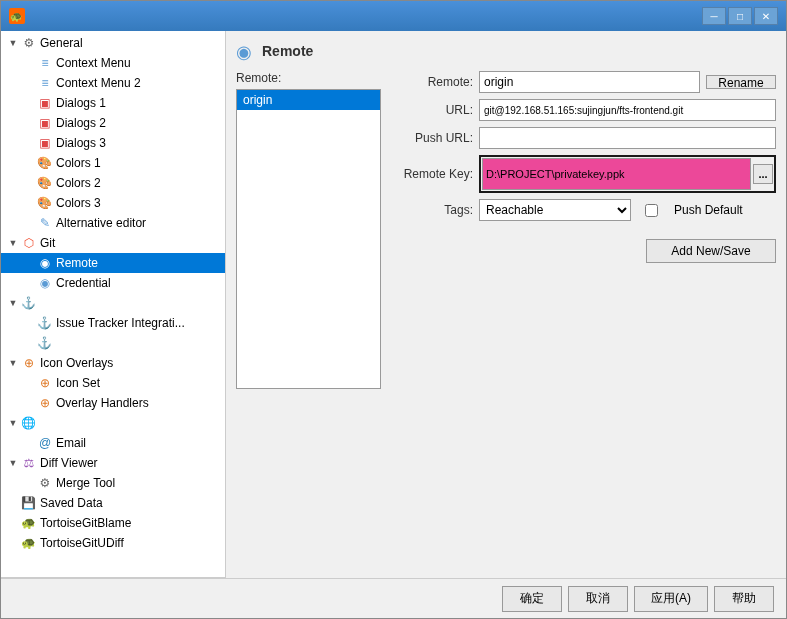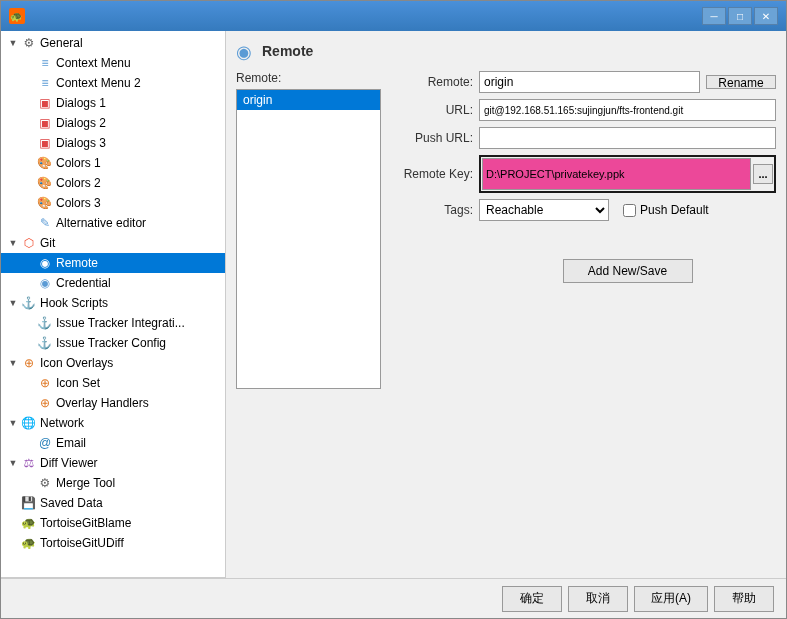--- a/index.html
+++ b/index.html
@@ -36,25 +36,25 @@
     .remote-listbox { flex: 1; border: 1px solid #999; background: white; min-height: 200px; max-height: 300px; overflow-y: auto; }
     .remote-listbox-item { padding: 3px 6px; cursor: pointer; }
     .remote-listbox-item.selected { background: #0078d7; color: white; }
     .remote-form { flex: 1; display: flex; flex-direction: column; gap: 6px; }
     .form-row { display: flex; align-items: center; gap: 6px; }
     .form-label { width: 80px; text-align: right; color: #333; flex-shrink: 0; }
     .form-input { flex: 1; height: 22px; border: 1px solid #999; padding: 2px 4px; background: white; }
     .putty-input { flex: 1; height: 22px; border: 1px solid #999; padding: 2px 4px; background: white; }
     .browse-btn { width: 22px; height: 22px; border: 1px solid #999; background: #e8e8e8; cursor: pointer; display: flex; align-items: center; justify-content: center; font-size: 10px; }
     .tags-row { display: flex; align-items: center; gap: 6px; }
-    .tags-select { height: 22px; border: 1px solid #999; padding: 1px 2px; background: white; width: 130px; }
-    .push-default-cb { display: flex; align-items: center; gap: 4px; padding-left: 8px; }
+    .tags-select { height: 22px; border: 1px solid #999; padding: 1px 2px; background: white; width: 152px; }
+    .push-default-cb { display: flex; align-items: center; gap: 16px; padding-left: 8px; }
     .prune-row { display: flex; align-items: center; gap: 12px; margin-top: 2px; }
     .prune-cb { display: flex; align-items: center; gap: 4px; }
-    .action-buttons { display: flex; flex-direction: column; gap: 12px; margin-top: 32px; align-items: center; padding-left: 86px; }
+    .action-buttons { display: flex; flex-direction: column; gap: 12px; margin-top: 12px; align-items: flex-end; padding-left: 86px; }
     .btn { height: 24px; padding: 2px 12px; border: 1px solid #999; background: #e8e8e8; cursor: pointer; min-width: 120px; }
     .btn-primary { background: #e8e8e8; }
     .footer { height: 40px; border-top: 1px solid #ccc; background: #f0f0f0; display: flex; align-items: center; justify-content: flex-end; gap: 6px; padding: 0 12px; }
     .footer-btn { height: 26px; padding: 2px 16px; border: 1px solid #999; background: #e8e8e8; cursor: pointer; min-width: 60px; }
   </style>
 </head>
 <body>
 
 <div class="window">
 
@@ -137,31 +137,29 @@
         </div>
         <div class="tree-item indent1">
           <span class="expand-btn"></span>
           <span class="item-icon" style="color:#5b9bd5;">◉</span>
           <span class="item-label">Credential</span>
         </div>
 
         <div class="tree-item" style="padding-left:4px;">
           <span class="expand-btn">▼</span>
           <span class="item-icon" style="color:#c0392b;">⚓</span>
-          <span class="item-label">Hook Scripts</span>
         </div>
         <div class="tree-item indent1">
           <span class="expand-btn"></span>
           <span class="item-icon" style="color:#c0392b;">⚓</span>
           <span class="item-label">Issue Tracker Integrati...</span>
         </div>
         <div class="tree-item indent1">
           <span class="expand-btn"></span>
           <span class="item-icon" style="color:#c0392b;">⚓</span>
-          <span class="item-label">Issue Tracker Config</span>
         </div>
 
         <div class="tree-item" style="padding-left:4px;">
           <span class="expand-btn">▼</span>
           <span class="item-icon" style="color:#e07b2a;">⊕</span>
           <span class="item-label">Icon Overlays</span>
         </div>
         <div class="tree-item indent1">
           <span class="expand-btn"></span>
           <span class="item-icon" style="color:#e07b2a;">⊕</span>
@@ -169,21 +167,20 @@
         </div>
         <div class="tree-item indent1">
           <span class="expand-btn"></span>
           <span class="item-icon" style="color:#e07b2a;">⊕</span>
           <span class="item-label">Overlay Handlers</span>
         </div>
 
         <div class="tree-item" style="padding-left:4px;">
           <span class="expand-btn">▼</span>
           <span class="item-icon" style="color:#5ba85b;">🌐</span>
-          <span class="item-label">Network</span>
         </div>
         <div class="tree-item indent1">
           <span class="expand-btn"></span>
           <span class="item-icon" style="color:#2980b9;">@</span>
           <span class="item-label">Email</span>
         </div>
 
         <div class="tree-item" style="padding-left:4px;">
           <span class="expand-btn">▼</span>
           <span class="item-icon" style="color:#9b59b6;">⚖</span>

